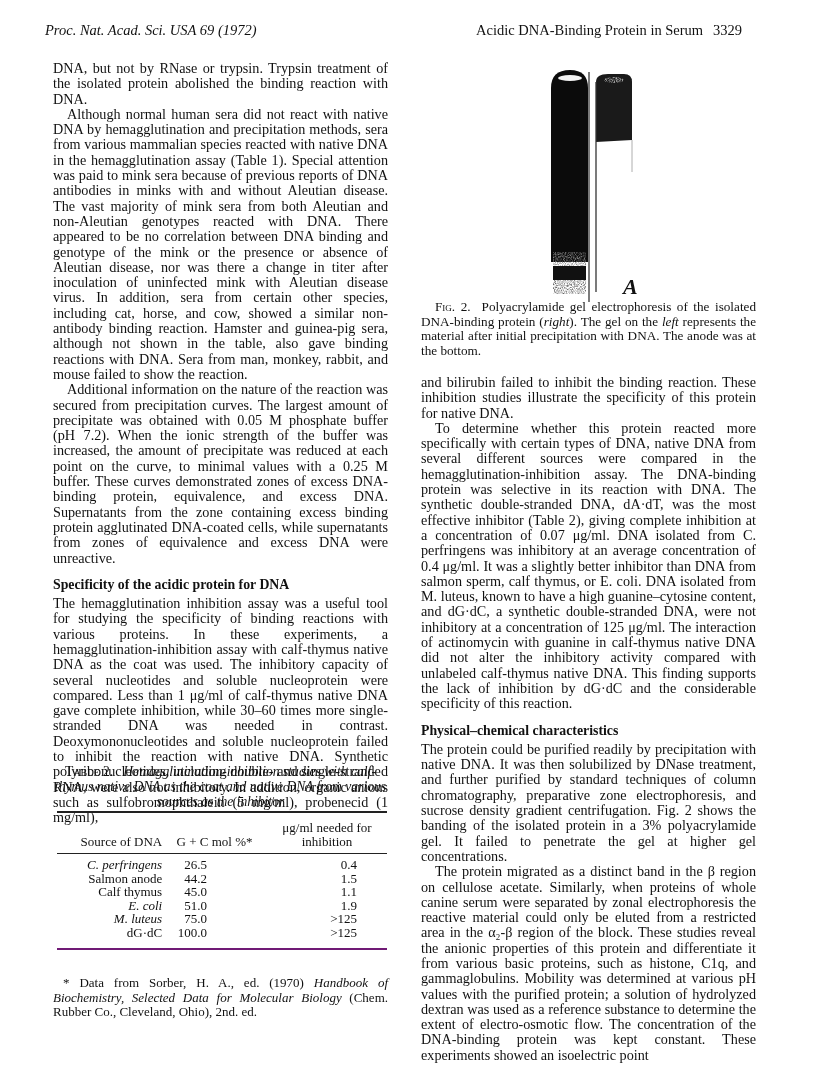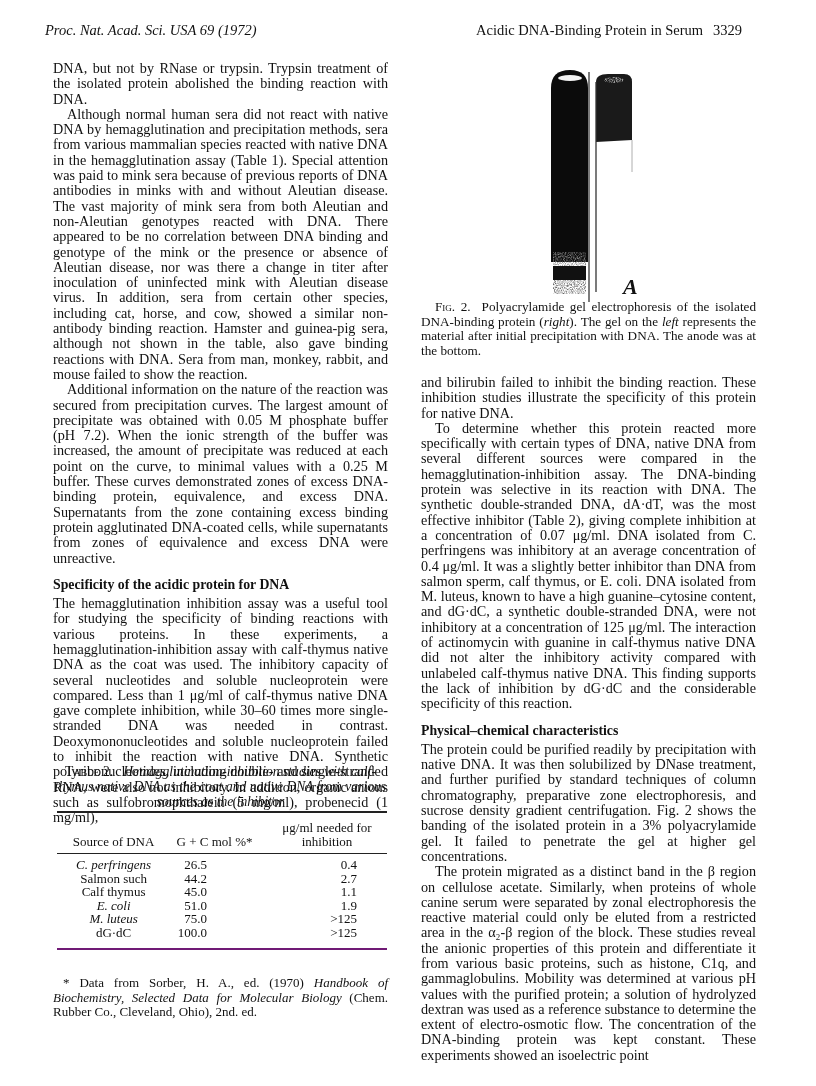--- a/index.html
+++ b/index.html
@@ -18,21 +18,21 @@
   .caption { position:absolute; left:421px; top:300px; width:335px; font-family:"Liberation Serif", serif; font-size:13.2px; line-height:14.6px; text-align:justify; text-indent:14px; }
   .sc { font-variant:small-caps; }
   .tbl-title { position:absolute; left:53px; top:765px; width:335px; font-family:"Liberation Serif", serif; font-size:13.6px; line-height:14.8px; text-align:center; }
   .tbl-title i { font-style:italic; }
   table { position:absolute; left:57px; top:811px; width:330px; border-collapse:collapse; font-family:"Liberation Serif", serif; font-size:13px; }
   table th { font-weight:normal; vertical-align:bottom; padding:8px 0 4px 0; line-height:14px; border-bottom:1px solid #222; }
   table thead tr { border-top:2px solid #222; }
   table td { padding:0; line-height:13.6px; }
   table tbody tr:first-child td { padding-top:4px; }
   table tbody tr:last-child td { padding-bottom:8px; border-bottom:2px solid #701a75; }
-  .c1 { text-align:center; padding-left:8px !important; }
+  .c1 { text-align:right; padding-left:8px !important; }
   .c2 { text-align:right; padding-right:60px !important; }
   .c3 { text-align:right; padding-right:30px !important; }
   .footnote { position:absolute; left:53px; top:976px; width:335px; font-family:"Liberation Serif", serif; font-size:13px; line-height:14.6px; text-align:justify; text-indent:10px; }
   i { }
 </style>
 </head>
 <body>
 
 <div class="hdr hdr-left">Proc. Nat. Acad. Sci. USA 69 (1972)</div>
 <div class="hdr hdr-right">
@@ -61,23 +61,23 @@
       <th style="text-align:center;width:120px">μg/ml needed for inhibition</th>
     </tr>
   </thead>
   <tbody id="tbody">
       <tr>
         <td class="c1" style="font-style: italic;">C. perfringens</td>
         <td class="c2">26.5</td>
         <td class="c3">0.4</td>
       </tr>
       <tr>
-        <td class="c1">Salmon such</td>
+        <td class="c1">Salmon anode</td>
         <td class="c2">44.2</td>
-        <td class="c3">2.7</td>
+        <td class="c3">1.5</td>
       </tr>
       <tr>
         <td class="c1">Calf thymus</td>
         <td class="c2">45.0</td>
         <td class="c3">1.1</td>
       </tr>
       <tr>
         <td class="c1" style="font-style: italic;">E. coli</td>
         <td class="c2">51.0</td>
         <td class="c3">1.9</td>

